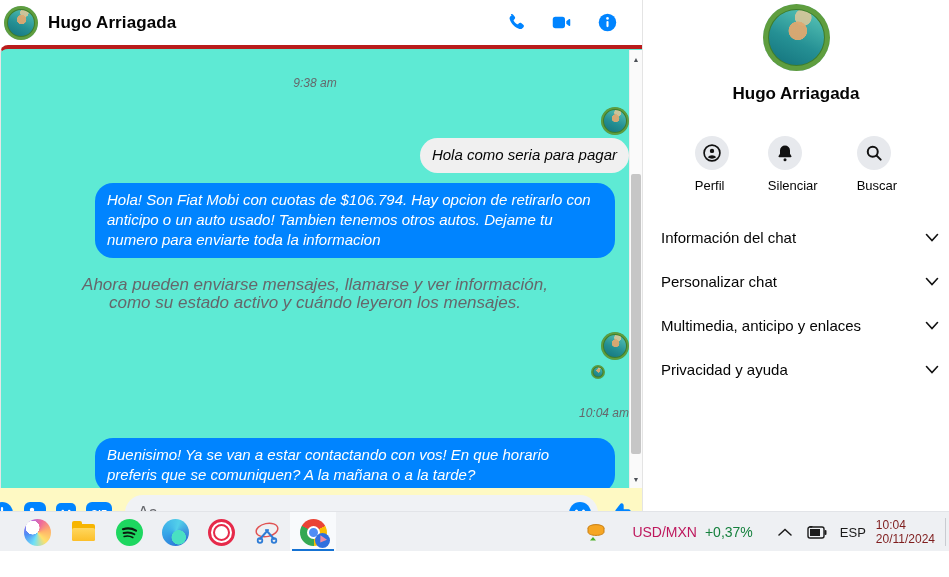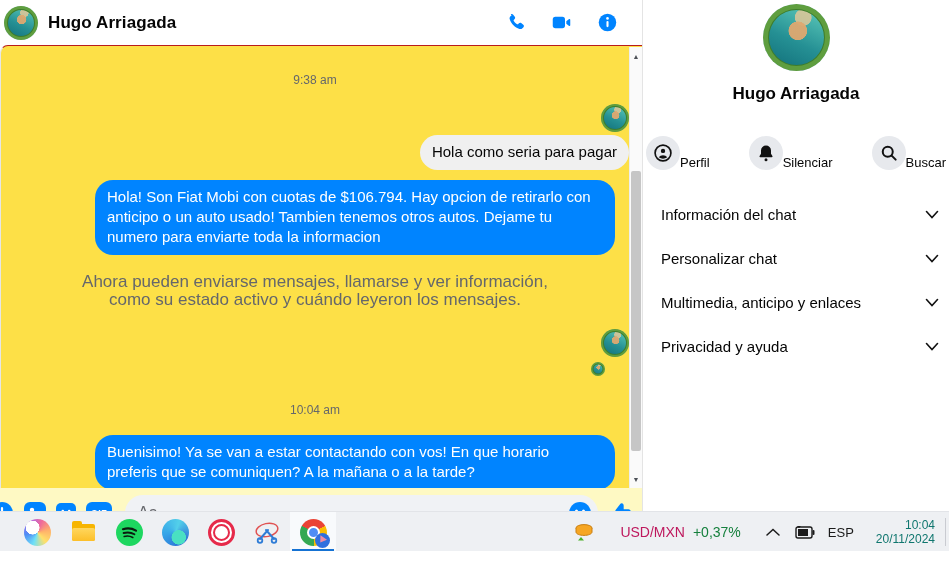--- a/index.html
+++ b/index.html
@@ -22,28 +22,28 @@
   .chat-pane { position:absolute; left:0; top:0; width:642px; height:537px; background:#fff; }
 
   .chat-header { height:45px; display:flex; align-items:center; padding:0 24px 0 4px; }
   .chat-header .avatar { width:34px; height:34px; --ring:3px; }
   .chat-title { margin-left:10px; font-size:17px; font-weight:700; color:#050505; letter-spacing:.1px; }
   .header-actions { margin-left:auto; display:flex; align-items:center; gap:25px; }
   .hicon { width:21px; height:21px; display:block; cursor:pointer; }
 
   .chat-scroll {
     position:absolute; top:45px; left:0; right:0; bottom:49px;
-    border-top:1px solid #b91c1c; border-left:1px solid #e6e6e6;
-    border-top-left-radius:8px; background:#fde047; overflow:hidden;
+    border-top:4px solid #b91c1c; border-left:1px solid #e6e6e6;
+    border-top-left-radius:8px; background:#5eead4; overflow:hidden;font-style:italic;
   }
   .messages { position:absolute; inset:0 13px 0 0; padding:27px 0 0 0; }
 
   .ts { text-align:center; font-size:12px; font-weight:500; color:#65676b; }
   .ts1 { margin-bottom:17px; }
-  .ts2 { margin-top:27px; margin-bottom:18px; }
+  .ts2 { margin-top:27px; margin-bottom:18px;text-align:right; }
 
   .row { display:flex; align-items:flex-end;flex-direction:column; }
   .row.received { padding-left:2px; margin-bottom:10px; }
   .row.received .avatar { width:28px; height:28px; --ring:2px; margin-bottom:3px; }
   .row.sent { justify-content:flex-end; padding-right:14px; margin-bottom:18px; }
   .row.seen { justify-content:flex-end; padding-right:24px; margin-top:-8px; margin-bottom:13px; }
   .row.seen .avatar { width:14px; height:14px; --ring:1.5px; }
 
   .bubble { font-size:15px; line-height:20px; border-radius:18px; padding:7px 12px 8px; }
   .bubble.gray { background:#f0f0f0; color:#050505; margin-left:8px; max-width:420px; }
@@ -69,21 +69,21 @@
   .msg-input { width:100%; height:36px; border:none; outline:none; background:#f0f2f5; border-radius:18px; padding:0 44px 0 13px; font-size:16px; font-family:"Liberation Sans",sans-serif; color:#050505; }
   .msg-input::placeholder { color:#65676b; }
   .icon-emoji { position:absolute; right:7px; top:7px; }
   .icon-like { margin:0 9px 0 9px; }
 
   
   .sidebar { position:absolute; left:642px; top:0; width:307px; height:537px; background:#fff; border-left:1px solid #e4e4e4; }
   .sb-avatar { width:67px; height:67px; --ring:5px; margin:4px auto 0; }
   .sb-name { margin-top:13px; text-align:center; font-size:17px; font-weight:600; color:#050505; }
   .sb-actions { margin-top:32px; display:flex; justify-content:center; gap:39px; }
-  .sb-action { display:flex; align-items:flex-end; cursor:pointer; }
+  .sb-action { display:flex; flex-direction:column; align-items:flex-start; cursor:pointer; }
   .sb-action-circle { width:34px; height:34px; border-radius:50%; background:#e7e9ed; display:flex; align-items:center; justify-content:center; }
   .sb-action-label { margin-top:8px; font-size:13px; color:#050505; }
   .sb-sections { margin-top:22px; }
   .sb-section { height:44px; display:flex; align-items:center; padding-left:18px; padding-right:16px; font-size:15px; color:#050505; cursor:pointer; }
   .sb-section .chev { margin-left:auto; margin-right:-6px; flex:none; }
 
   
   .taskbar { position:absolute; left:0; bottom:0; width:949px; height:40px; background:#eef0f3; border-top:1px solid #e2e4e8; }
   .tb-apps { position:absolute; left:14px; top:0; height:40px; display:flex; }
   .tb-app { width:46px; height:40px; display:flex; align-items:center; justify-content:center; position:relative; cursor:pointer; }
@@ -109,21 +109,21 @@
   .g-chrome .badge { position:absolute; right:-3px; bottom:-2px; width:15px; height:15px; border-radius:50%; background:#2f6fde; display:flex; align-items:center; justify-content:center; }
   .g-chrome .badge i { width:0; height:0; border-left:4px solid transparent; border-right:4px solid transparent; border-top:6px solid #f08ba5; transform:rotate(35deg); display:block; }
 
   .tray { position:absolute; right:0; top:0; height:40px; display:flex; align-items:center; }
   .ticker { display:flex; align-items:center; cursor:pointer; }
   .ticker-pair { font-size:14px; color:#be185d; margin-left:24px; }
   .ticker-change { font-size:14px; color:#15803d; margin-left:8px; }
   .tray-caret { margin-left:25px; cursor:pointer; display:block; }
   .tray-batt { margin-left:13px; cursor:pointer; display:block; }
   .tray-lang { margin-left:13px; font-size:13px; color:#1b1b1b; cursor:pointer; }
-  .tray-clock { margin-left:22px; text-align:right; font-size:12px; line-height:14px; color:#0f766e; cursor:pointer; }
+  .tray-clock { margin-left:10px; text-align:left; font-size:12px; line-height:14px; color:#7f1d1d; cursor:pointer; }
   .tray-divider { width:1px; height:28px; background:#c9cbd1; margin-left:10px; margin-right:3px; }
 </style>
 </head>
 <body>
 
 <div class="app">
 
   <div class="chat-pane">
 
     <div class="chat-header">

